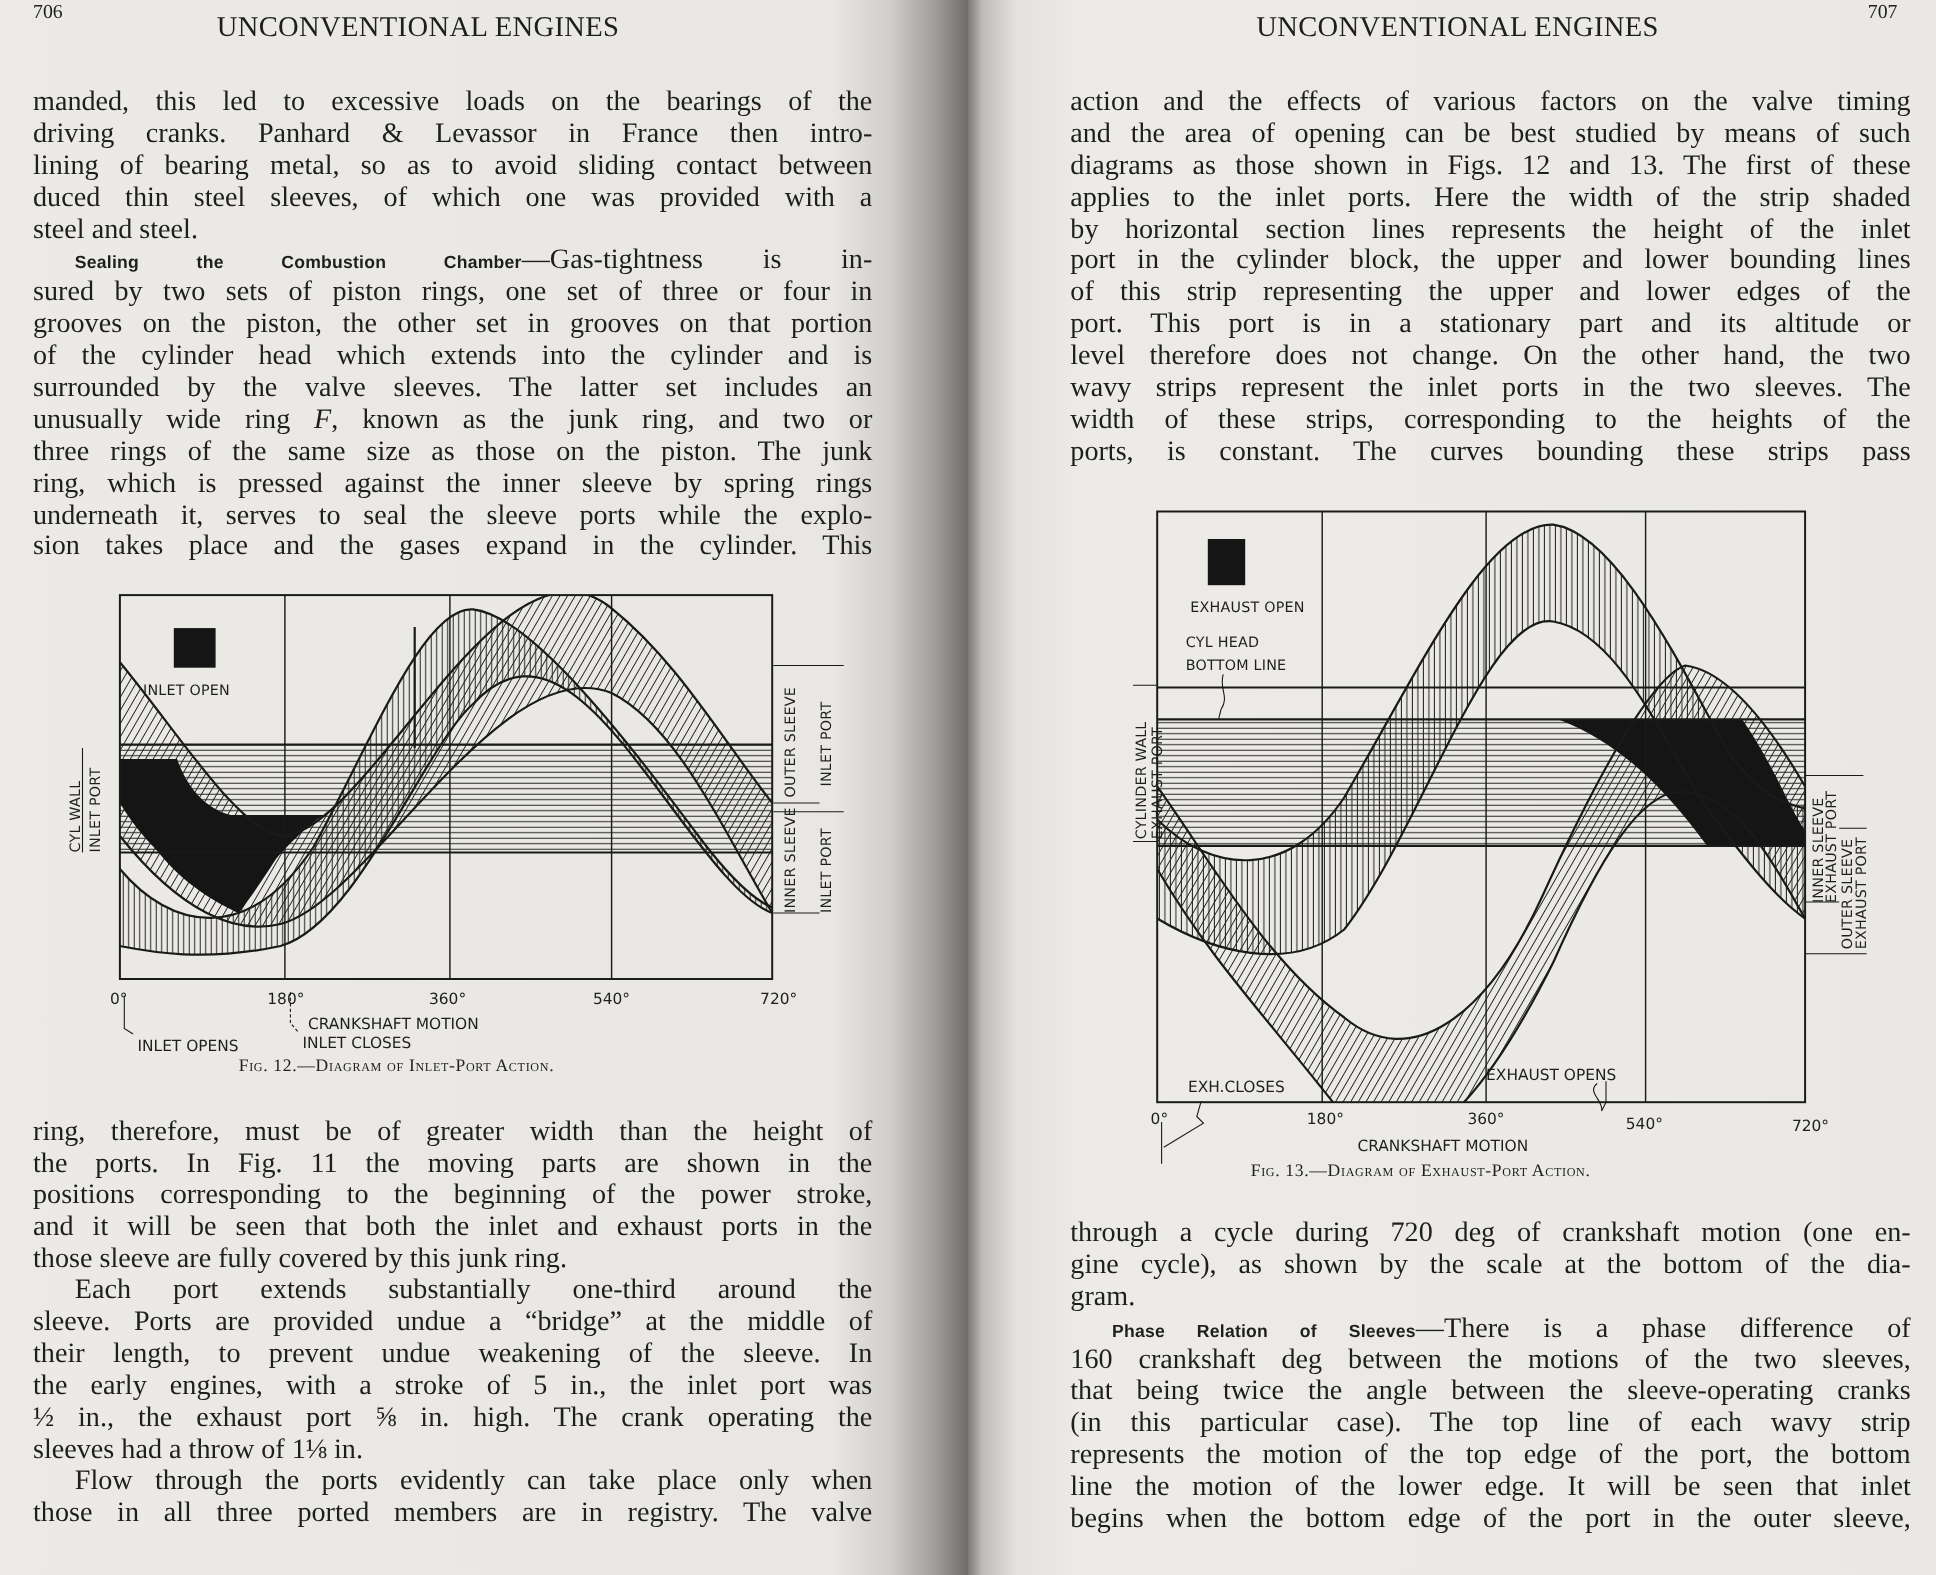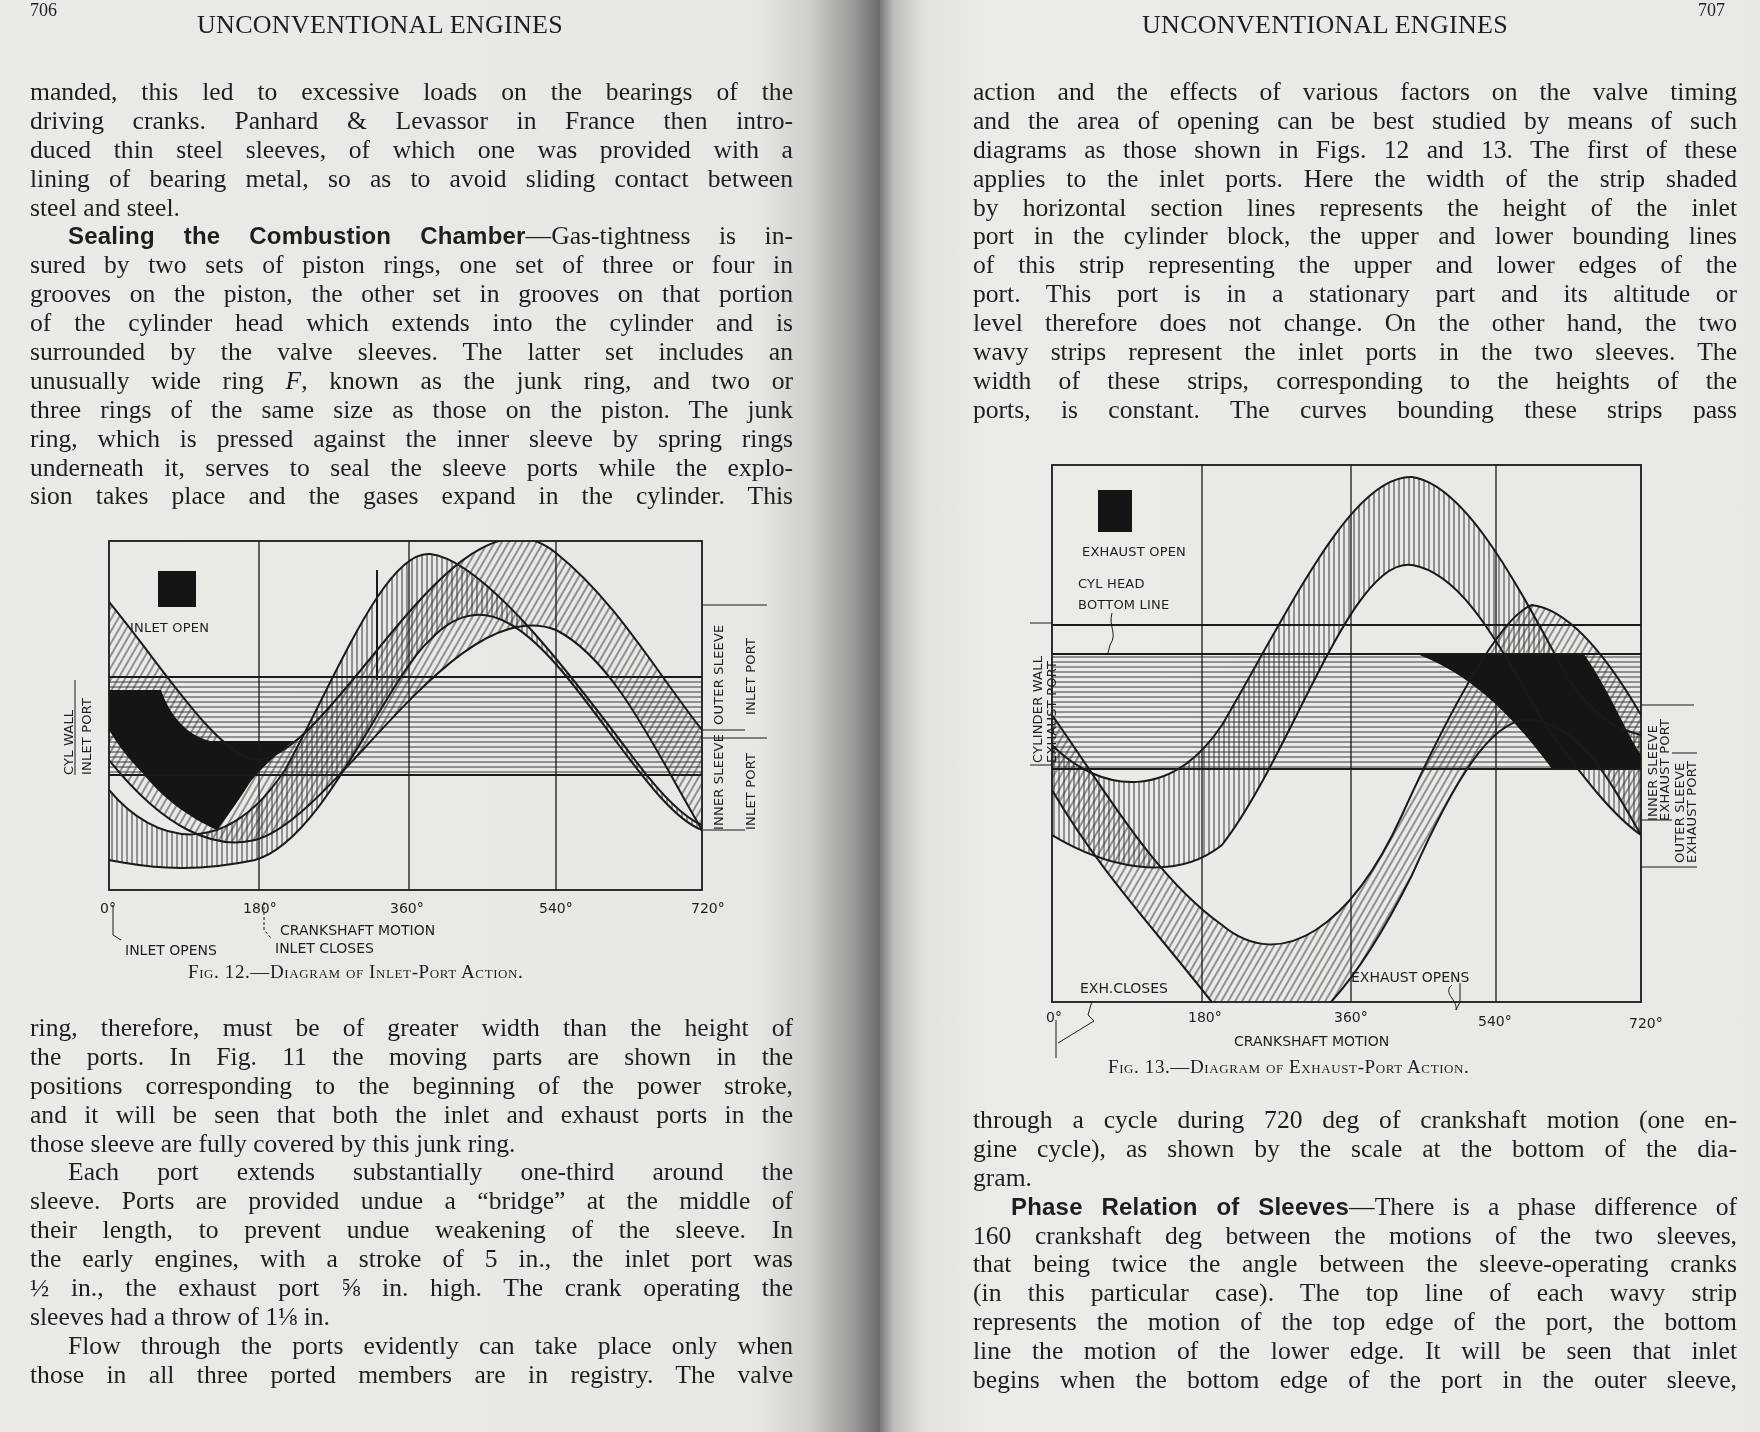--- a/index.html
+++ b/index.html
@@ -13,40 +13,40 @@
   #page-left { left:0; width:880px;
     background:linear-gradient(to right,#ebeae6 0%,#e8e7e3 86%,#cfcecb 92%,#9a9996 97%,#6d6c6a 100%); }
   #page-right { left:880px; width:880px;
     background:linear-gradient(to right,#7a7977 0%,#bdbcb9 1.5%,#e3e2de 5%,#ecebe7 12%,#e9e8e4 100%); }
   .hdr { position:absolute; top:10px; font-size:26px; letter-spacing:0.3px; white-space:nowrap; }
   .pgno { position:absolute; top:0; font-size:18px; }
   .text { position:absolute; font-size:25.6px; line-height:28.9px; text-align:justify; text-align-last:justify; }
   .text .ln { display:block; white-space:nowrap; height:28.9px; text-align-last:justify; text-align:justify; }
   .text .ln.last { text-align-last:left; }
   .text .ln.ind { text-indent:38px; }
-  .bold { font-family:"Liberation Sans","DejaVu Sans",sans-serif; font-weight:bold; font-size:24px; letter-spacing:0.2px; }
+  .bold { font-family:"Liberation Sans","DejaVu Sans",sans-serif; font-weight:bold; font-size:16px; letter-spacing:0.2px; }
   .ital { font-style:italic; }
-  .caption { position:absolute; font-size:19px; letter-spacing:0.6px; white-space:nowrap; font-variant:small-caps; }
+  .caption { position:absolute; font-size:16px; letter-spacing:0.6px; white-space:nowrap; font-variant:small-caps;margin-left:29px; }
   .fig { position:absolute; }
   .fig svg { display:block; }
   .flbl { font-family:"DejaVu Sans","Liberation Sans",sans-serif; font-size:13px; fill:#1e1e1e; letter-spacing:0.2px; }
   .axlbl { font-family:"DejaVu Sans","Liberation Sans",sans-serif; font-size:14px; fill:#1e1e1e; }
 </style>
 </head>
 <body>
 
 <div class="page" id="page-left">
   <div class="pgno" style="left:30px;">706</div>
   <div class="hdr" style="left:197px;">UNCONVENTIONAL ENGINES</div>
 
   <div class="text" style="left:30px; top:78px; width:763px;">
     <span class="ln">manded, this led to excessive loads on the bearings of the</span>
     <span class="ln">driving cranks.  Panhard &amp; Levassor in France then intro-</span>
+    <span class="ln">lining of bearing metal, so as to avoid sliding contact between</span>
     <span class="ln">duced thin steel sleeves, of which one was provided with a</span>
-    <span class="ln">lining of bearing metal, so as to avoid sliding contact between</span>
     <span class="ln last">steel and steel.</span>
     <span class="ln ind"><span class="bold">Sealing the Combustion Chamber</span><span>—Gas-tightness is in-</span></span>
     <span class="ln">sured by two sets of piston rings, one set of three or four in</span>
     <span class="ln">grooves on the piston, the other set in grooves on that portion</span>
     <span class="ln">of the cylinder head which extends into the cylinder and is</span>
     <span class="ln">surrounded by the valve sleeves.  The latter set includes an</span>
     <span class="ln"><span>unusually wide ring </span><span class="ital">F</span><span>, known as the junk ring, and two or</span></span>
     <span class="ln">three rings of the same size as those on the piston.  The junk</span>
     <span class="ln">ring, which is pressed against the inner sleeve by spring rings</span>
     <span class="ln">underneath it, serves to seal the sleeve ports while the explo-</span>

